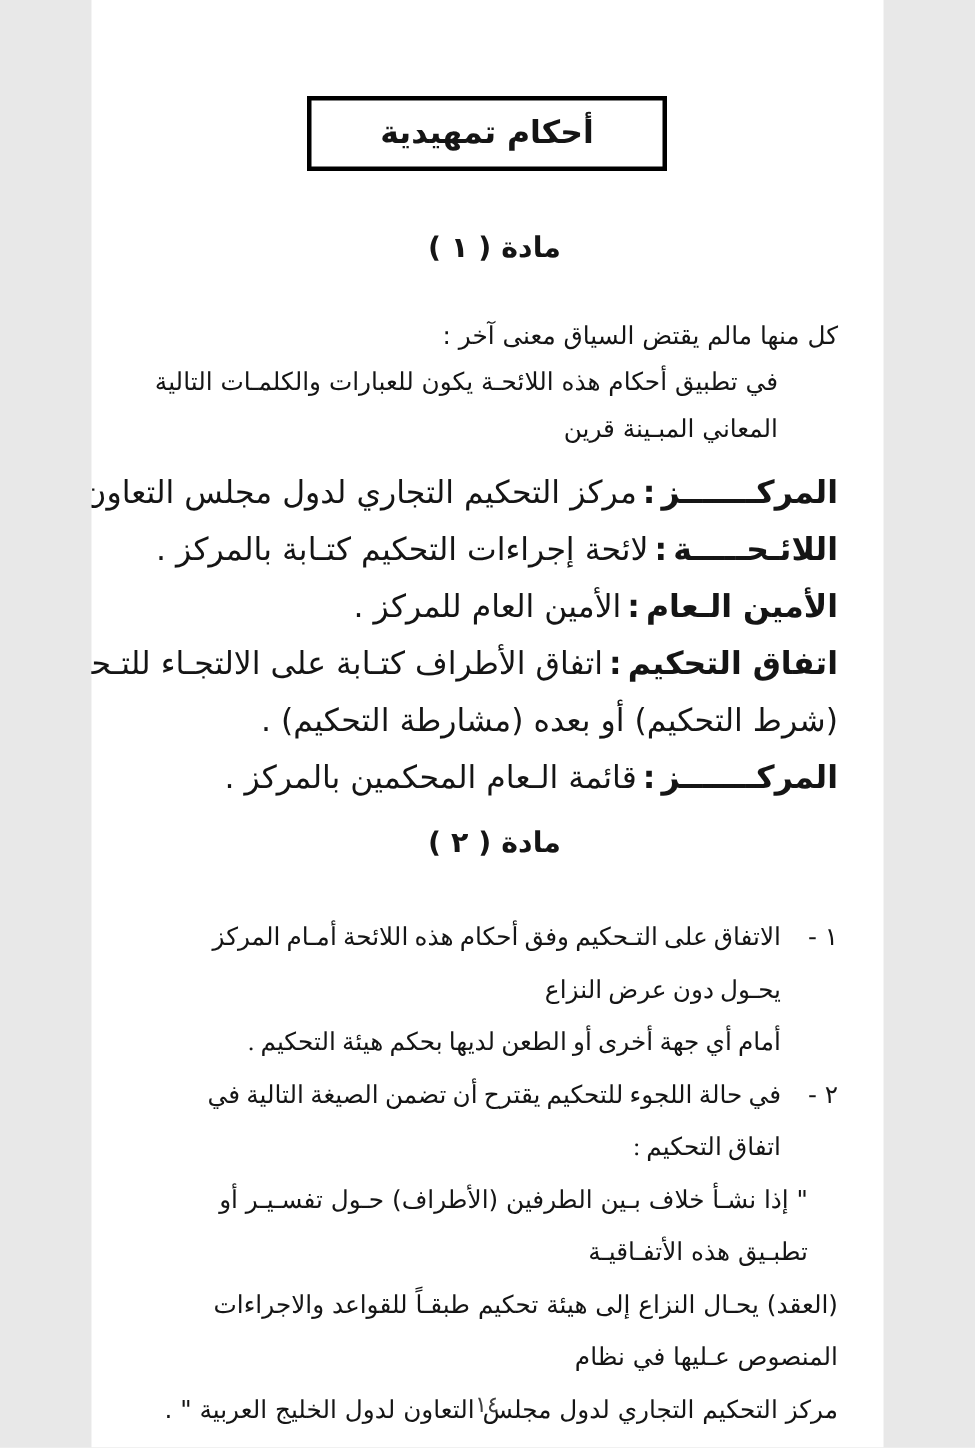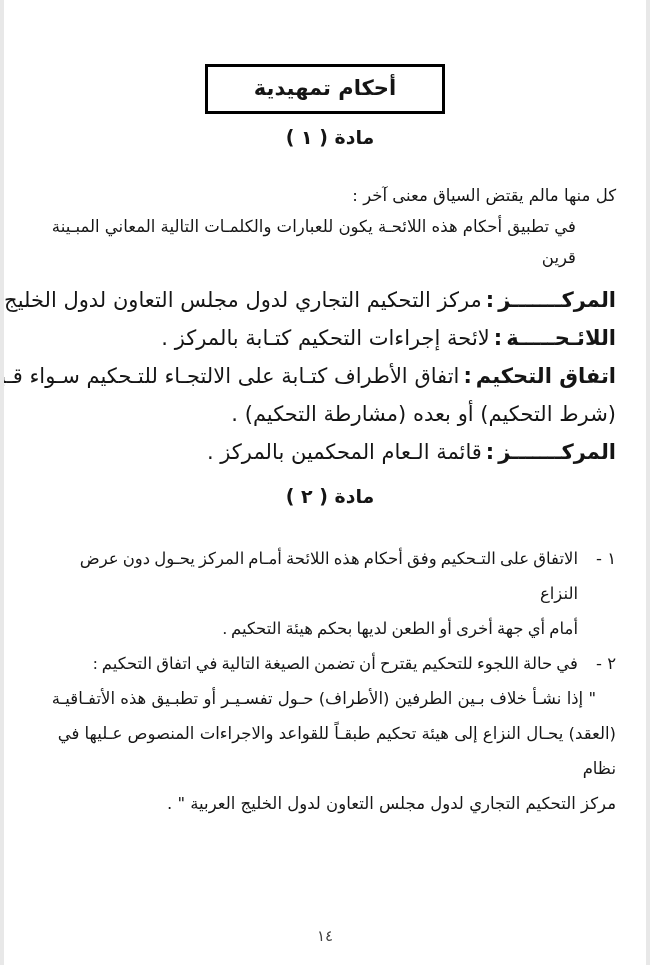--- a/index.html
+++ b/index.html
@@ -1,20 +1,20 @@
 <!DOCTYPE html>
 <html lang="ar" dir="rtl"><head>
 <meta charset="utf-8">
 <style>
   * { box-sizing: border-box; margin: 0; padding: 0; }
   html, body { background: #e8e8e8; }
   body { display: flex; justify-content: center; }
   .page {
     position: relative;
-    width: 642px;
+    width: 528px;
     height: 965px;
     background: #ffffff;
     direction: rtl;
     font-family: "DejaVu Sans", "Liberation Sans", sans-serif;
     color: #151515;
     overflow: hidden;
   }
   .content { padding: 0 30px 0 40px; }
 
   .title-box {
@@ -25,21 +25,21 @@
     font-weight: 700;
     font-size: 21px;
     padding: 9px 4px 11px;
   }
 
   .article-heading {
     text-align: center;
     font-weight: 700;
     font-size: 19px;
   }
-  .article-heading.first { margin-top: 12px; }
+  .article-heading.first { margin-top: 40px; }
   .article-heading.second { margin-top: 14px; }
 
   .intro { margin-top: 32px; font-size: 16.5px; line-height: 31px; }
   .intro .line { display: block; }
   .intro .line.indent { padding-right: 40px; }
 
   .definitions { margin-top: 8px; font-size: 21px; }
   .def-row { line-height: 38px; white-space: nowrap; }
   .def-term { font-weight: 700; }
   .def-colon { font-weight: 700; margin: 0 4px; }
@@ -85,20 +85,23 @@
     <div class="definitions">
 
       <div class="def-row">
         <span class="def-term">المركـــــــز</span><span class="def-colon">:</span><span class="def-text">مركز التحكيم التجاري لدول مجلس التعاون لدول الخليج العربية .</span>
       </div>
 
       <div class="def-row">
         <span class="def-term">اللائـحـــــة</span><span class="def-colon">:</span><span class="def-text">لائحة إجراءات التحكيم كتـابة بالمركز .</span>
       </div>
 
+      <div class="def-row">
+        <span class="def-term">الأمين الـعام</span><span class="def-colon">:</span><span class="def-text">الأمين العام للمركز .</span>
+      </div>
 
 
       <div class="def-row">
         <span class="def-term">اتفاق التحكيم</span><span class="def-colon">:</span><span class="def-text">اتفاق الأطراف كتـابة على الالتجـاء للتـحكيم سـواء قـبل نشـوء النزاع</span>
       </div>
       <div class="def-cont">(شرط التحكيم) أو بعده (مشارطة التحكيم) .</div>
 
       <div class="def-row">
         <span class="def-term">المركـــــــز</span><span class="def-colon">:</span><span class="def-text">قائمة الـعام المحكمين بالمركز .</span>
       </div>

